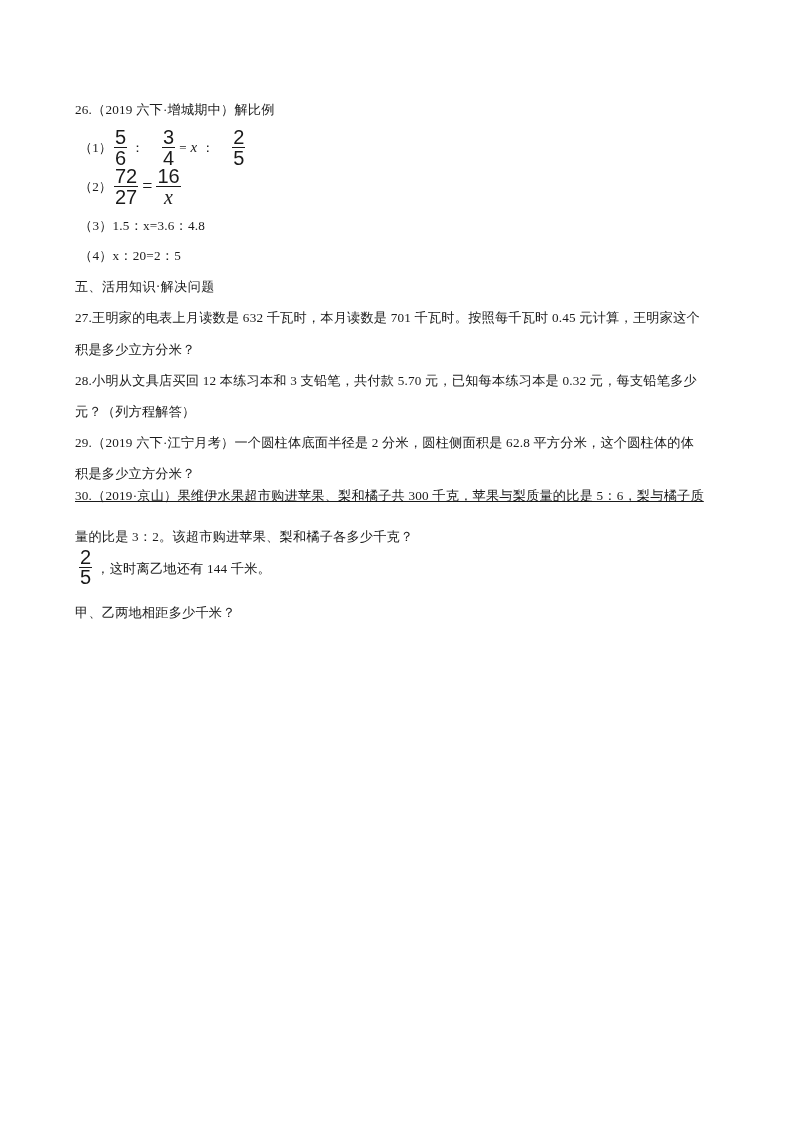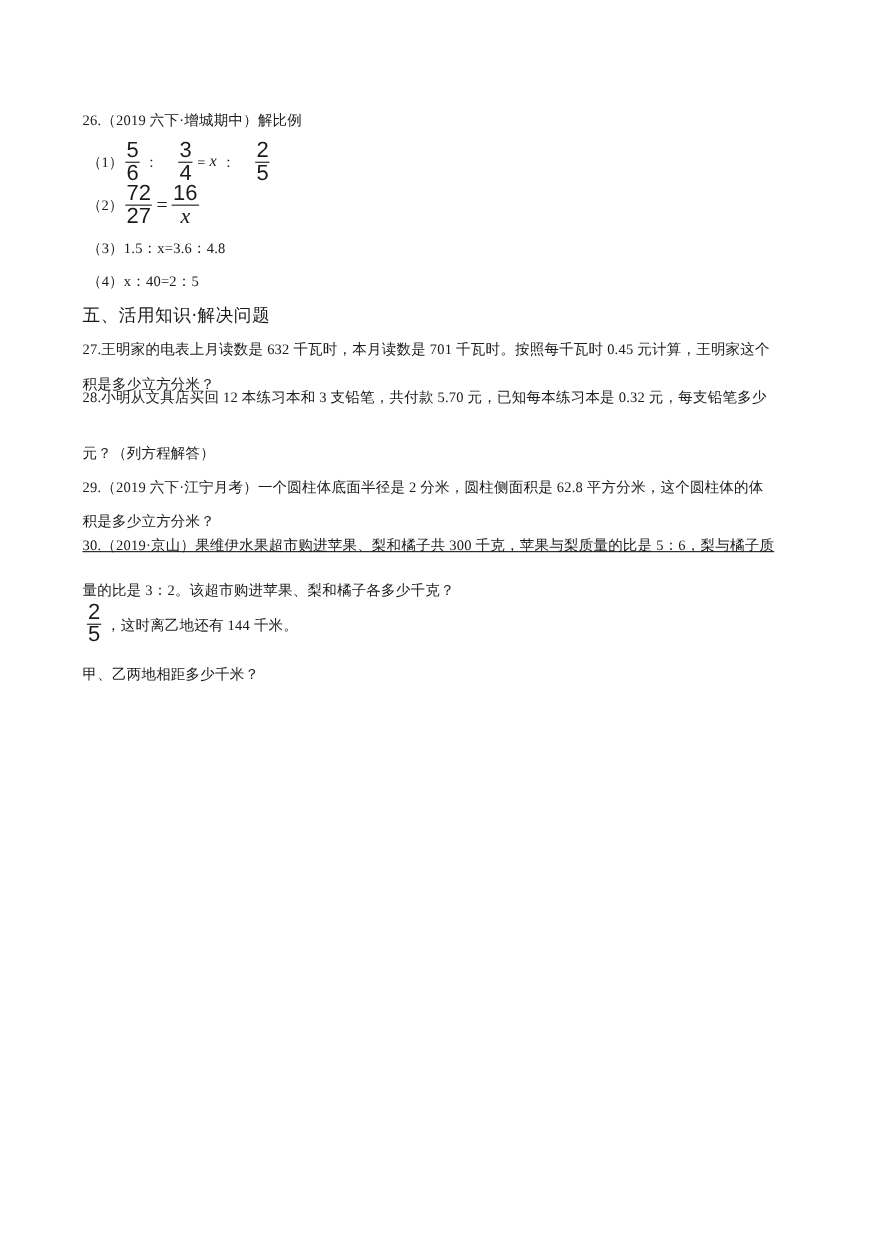--- a/index.html
+++ b/index.html
@@ -1,19 +1,19 @@
 <!DOCTYPE html>
 <html><head>
 <meta charset="utf-8">
 <style>
   html, body { margin: 0; padding: 0; background: #ffffff; }
   body { width: 793px; height: 1122px; position: relative; overflow: hidden;
          font-family: "Liberation Serif", "DejaVu Serif", serif; color: #1a1a1a; }
   .line { position: absolute; left: 75px; font-size: 13.2px; line-height: 16px; white-space: nowrap; letter-spacing: 0.2px; }
-  .heading { font-family: "DejaVu Sans", sans-serif; font-size: 16px; letter-spacing: 0.5px; }
+  .heading { font-family: "DejaVu Sans", sans-serif; font-size: 13px; letter-spacing: 0.5px; }
   .sub { left: 79px; }
   .frac { display: inline-block; vertical-align: middle; text-align: center; font-family: "Liberation Sans", "DejaVu Sans", sans-serif; font-size: 20px; line-height: 18px; margin: 0 2px; }
   .frac .num { display: block; border-bottom: 1px solid #1a1a1a; padding: 0 1px 1px 1px; }
   .frac .den { display: block; padding-top: 1px; }
   .frac .den.ital { font-family: "Liberation Serif", serif; font-style: italic; }
   .mathrow { position: absolute; left: 79px; font-size: 13.2px; display: flex; align-items: center; white-space: nowrap; }
   .mathrow .op { font-size: 13px; margin: 0 2px; }
   .mathrow .var { font-style: italic; font-size: 15px; margin: 0 2px; }
   .gap { display: inline-block; width: 14px; }
   .inline-frac { display: inline-block; vertical-align: middle; text-align: center; font-family: "Liberation Sans", sans-serif; font-size: 20px; line-height: 17px; margin: 0 4px; position: relative; top: -2px; }
@@ -54,28 +54,28 @@
     <span class="den">27</span>
   </span>
   <span class="op" style="font-size:18px;">=</span>
   <span class="frac">
     <span class="num">16</span>
     <span class="den ital">x</span>
   </span>
 </div>
 
 <div class="line sub" style="top:218px;">（3）1.5：x=3.6：4.8</div>
-<div class="line sub" style="top:248px;">（4）x：40=2：5</div>
+<div class="line sub" style="top:248px;">（4）x：20=2：5</div>
 
 <div class="line heading" style="top:279px;">五、活用知识·解决问题</div>
 
 <div class="line" style="top:310px;">27.王明家的电表上月读数是 632 千瓦时，本月读数是 701 千瓦时。按照每千瓦时 0.45 元计算，王明家这个</div>
 <div class="line" style="top:342px;">积是多少立方分米？</div>
 
-<div class="line" style="top:353px;text-align:center;">28.小明从文具店买回 12 本练习本和 3 支铅笔，共付款 5.70 元，已知每本练习本是 0.32 元，每支铅笔多少</div>
+<div class="line" style="top:373px;text-align:center;">28.小明从文具店买回 12 本练习本和 3 支铅笔，共付款 5.70 元，已知每本练习本是 0.32 元，每支铅笔多少</div>
 <div class="line" style="top:404px;">元？（列方程解答）</div>
 
 <div class="line" style="top:435px;">29.（2019 六下·江宁月考）一个圆柱体底面半径是 2 分米，圆柱侧面积是 62.8 平方分米，这个圆柱体的体</div>
 <div class="line" style="top:466px;">积是多少立方分米？</div>
 
 <div class="line" style="top:488px;text-decoration:underline;">30.（2019·京山）果维伊水果超市购进苹果、梨和橘子共 300 千克，苹果与梨质量的比是 5：6，梨与橘子质</div>
 <div class="line" style="top:529px;">量的比是 3：2。该超市购进苹果、梨和橘子各多少千克？</div>
 
 <div class="line" style="top:560px; display:flex; align-items:center; height:36px; margin-top:-9px;">
   <span class="inline-frac">

